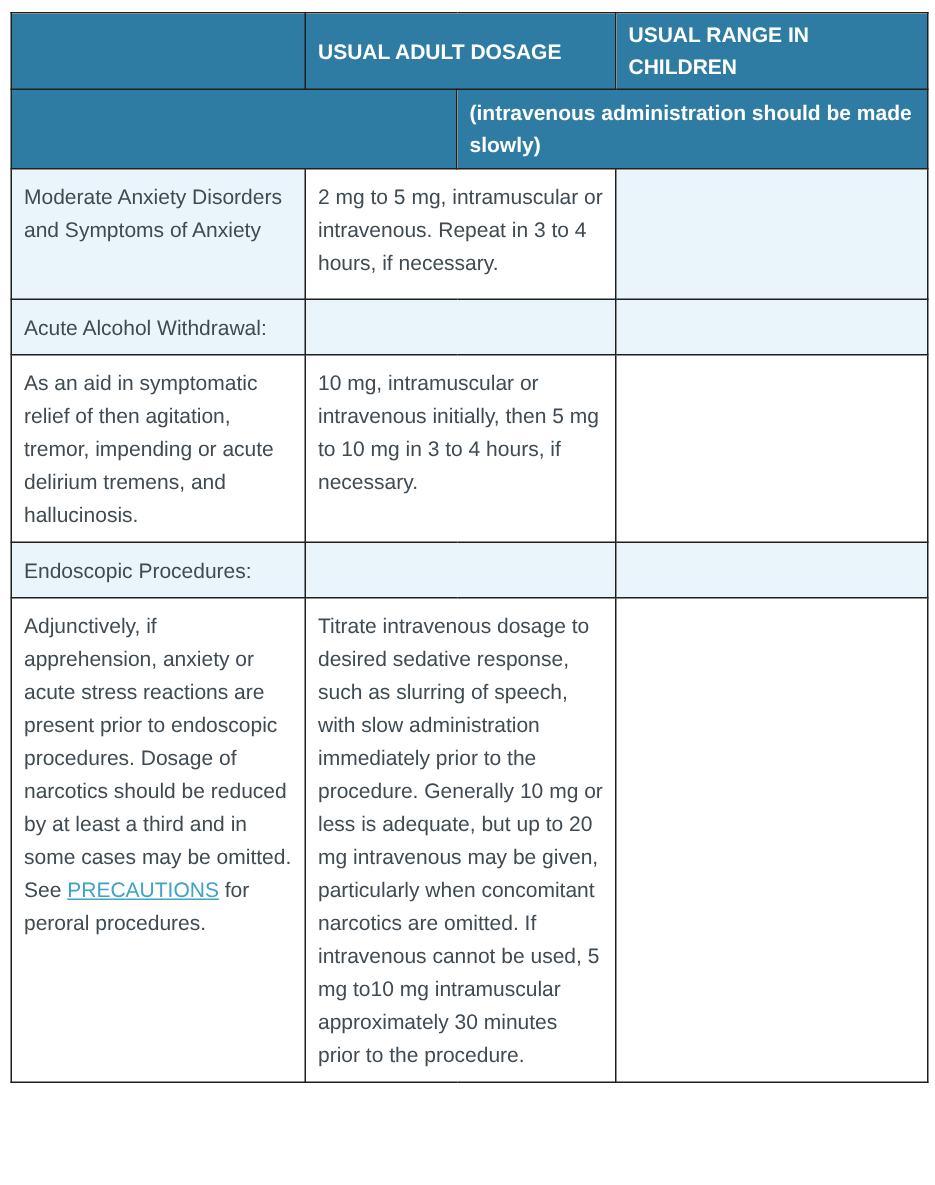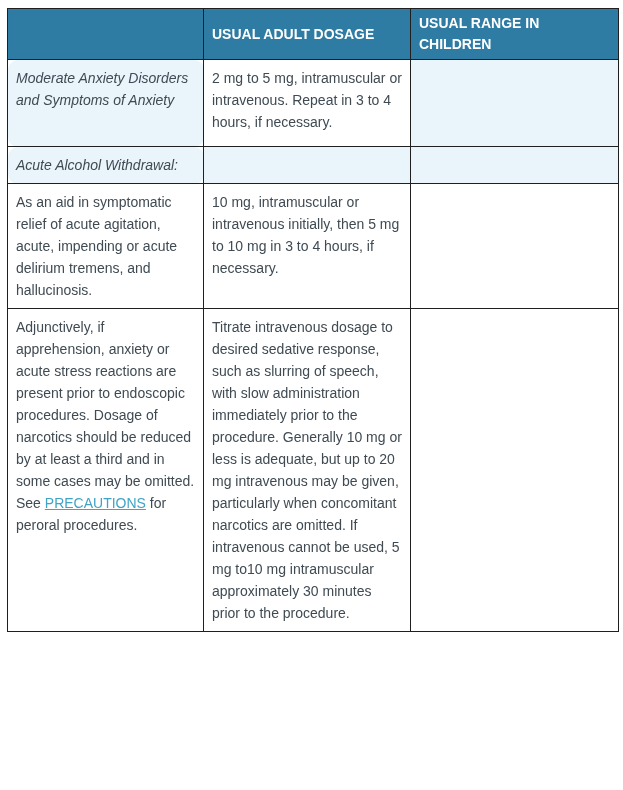--- a/index.html
+++ b/index.html
@@ -27,21 +27,21 @@
     background:var(--teal);
     color:var(--headertext);
     font-weight:bold;
     font-size:14px;
     line-height:21px;
     vertical-align:middle;
     padding:4px 8px;
   }
   td.shaded{background:var(--rowblue);}
   td.white{background:#ffffff;}
-  td.ital{font-style:italic;border-radius:10px;}
+  td.ital{}
   a.inline-link{
     color:var(--link);
     text-decoration:underline;
     cursor:pointer;
   }
 </style>
 </head>
 <body>
 
 <table class="dosage">
@@ -54,40 +54,49 @@
       <col style="width:105px">
   </colgroup>
   <tbody>
 
     <tr class="hdr1" style="height:33px">
       <td colspan="2"></td>
       <td colspan="2">USUAL ADULT DOSAGE</td>
       <td colspan="2">USUAL RANGE IN CHILDREN</td>
     </tr>
 
+    <tr class="hdr2" style="height:53px">
+      <td colspan="3"></td>
+      <td colspan="3">(intravenous administration should be made slowly)</td>
+    </tr>
 
     <tr style="height:87px">
       <td colspan="2" class="shaded ital">Moderate Anxiety Disorders and Symptoms of Anxiety</td>
       <td colspan="2" class="white">2 mg to 5 mg, intramuscular or intravenous. Repeat in 3 to 4 hours, if necessary.</td>
       <td colspan="2" class="shaded"></td>
     </tr>
 
 
     <tr style="height:32px">
       <td colspan="2" class="shaded ital">Acute Alcohol Withdrawal:</td>
       <td colspan="2" class="shaded"></td>
       <td colspan="2" class="shaded"></td>
     </tr>
 
     <tr style="height:113px">
-      <td colspan="2" class="white">As an aid in symptomatic relief of acute agitation, acute, impending or acute delirium tremens, and hallucinosis.</td>
+      <td colspan="2" class="white">As an aid in symptomatic relief of then agitation, tremor, impending or acute delirium tremens, and hallucinosis.</td>
       <td colspan="2" class="white">10 mg, intramuscular or intravenous initially, then 5 mg to 10 mg in 3 to 4 hours, if necessary.</td>
       <td colspan="2" class="white"></td>
     </tr>
 
+    <tr style="height:37px">
+      <td colspan="2" class="shaded ital">Endoscopic Procedures:</td>
+      <td colspan="2" class="shaded"></td>
+      <td colspan="2" class="shaded"></td>
+    </tr>
 
     <tr style="height:321px">
       <td colspan="2" class="white">
         <span>Adjunctively, if apprehension, anxiety or acute stress reactions are present prior to endoscopic procedures. Dosage of narcotics should be reduced by at least a third and in some cases may be omitted. See </span><a class="inline-link">PRECAUTIONS</a><span> for peroral procedures.</span>
       </td>
       <td colspan="2" class="white">Titrate intravenous dosage to desired sedative response, such as slurring of speech, with slow administration immediately prior to the procedure. Generally 10 mg or less is adequate, but up to 20 mg intravenous may be given, particularly when concomitant narcotics are omitted. If intravenous cannot be used, 5 mg to10 mg intramuscular approximately 30 minutes prior to the procedure.</td>
       <td colspan="2" class="white"></td>
     </tr>
 
   </tbody>

